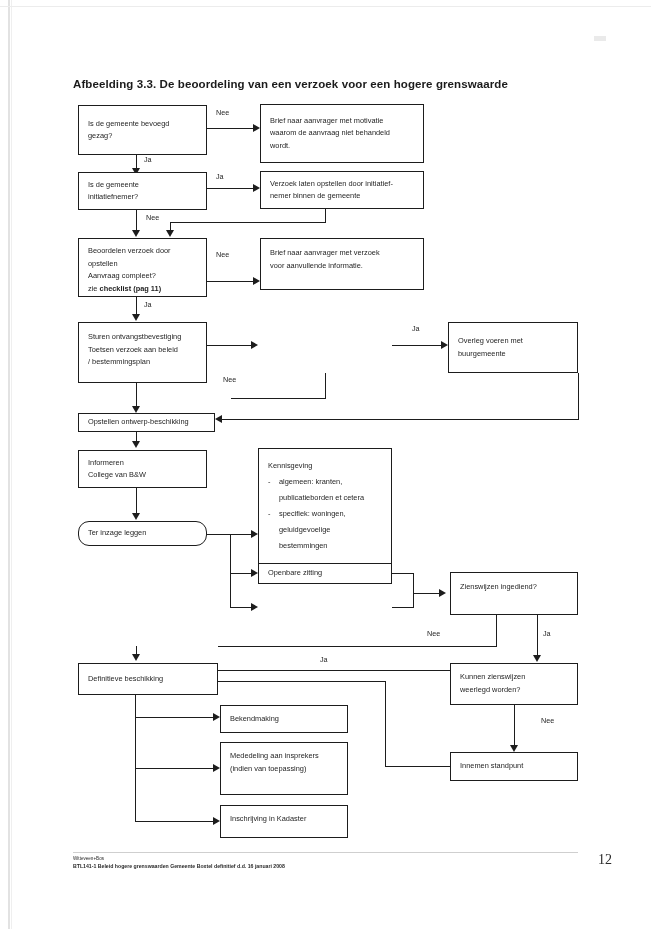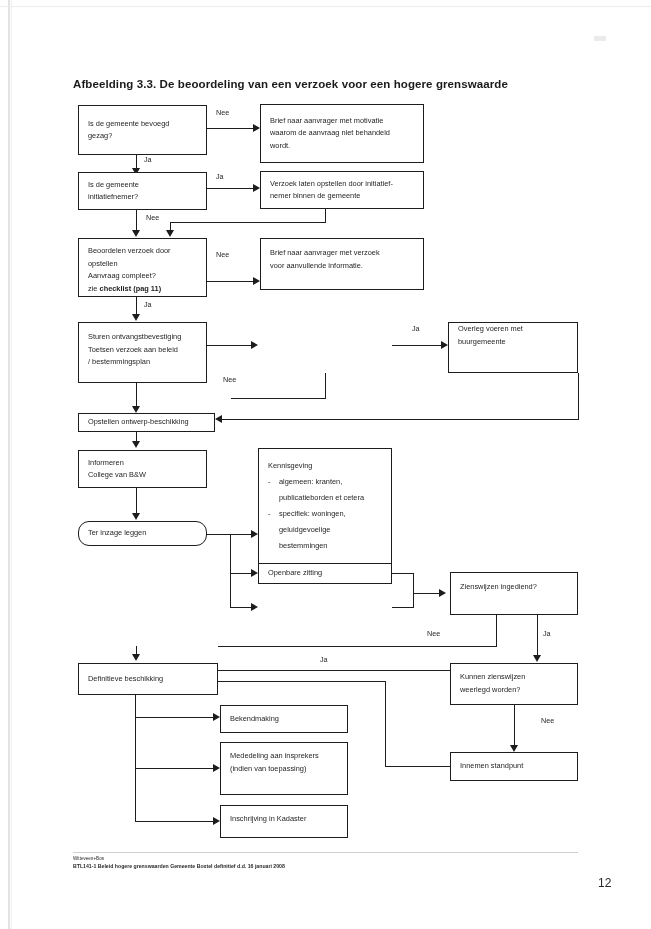--- a/index.html
+++ b/index.html
@@ -51,21 +51,21 @@
   .arw.down{border-left:4.2px solid transparent;border-right:4.2px solid transparent;border-top:7px solid #1d1d1d;}
   .arw.right{border-top:4.2px solid transparent;border-bottom:4.2px solid transparent;border-left:7px solid #1d1d1d;}
   .arw.left{border-top:4.2px solid transparent;border-bottom:4.2px solid transparent;border-right:7px solid #1d1d1d;}
 
   .lbl{position:absolute;font-size:7.2px;color:#1e1e1e;white-space:nowrap;}
 
   
   .foot-rule{position:absolute;left:73px;top:852px;width:505px;height:1px;background:#cfcfcf;}
   #foot1{position:absolute;left:73px;top:856px;font-size:4.6px;color:#2a2a2a;white-space:nowrap;}
   #foot2{position:absolute;left:73px;top:863px;font-size:5.2px;color:#2a2a2a;white-space:nowrap;font-weight:bold;}
-  #pageno{position:absolute;left:598px;top:876px;font-size:12px;color:#2a2a2a;}
+  #pageno{position:absolute;left:598px;top:852px;font-size:14px;color:#2a2a2a;font-family:Liberation Serif, serif;}
 </style>
 </head>
 <body>
 
 <div id="page">
 
   <div class="scan-edge-left"></div>
   <div class="scan-edge-left2"></div>
   <div class="scan-edge-top"></div>
   <div class="scan-speck" style="left:594px;top:36px;width:12px;height:5px;opacity:.55;"></div>
@@ -134,21 +134,21 @@
   <div class="arw down" style="left:132px;top:314px;"></div>
   <div class="lbl" style="left:144px;top:300px;">Ja</div>
 
   <div class="box" style="left:78px;top:322px;width:129px;height:61px;padding-top:8px;">
     <span class="ln">Sturen ontvangstbevestiging</span>
     <span class="ln">Toetsen verzoek aan beleid</span>
     <span class="ln">/ bestemmingsplan</span>
   </div>
 
 
-  <div class="box thin" style="left:448px;top:322px;width:130px;height:51px;padding-top:0;">
+  <div class="box thin" style="left:448px;top:322px;width:130px;height:51px;padding-top:12px;">
     <span class="ln">Overleg voeren met</span>
     <span class="ln">buurgemeente</span>
   </div>
 
   <div class="h" style="left:207px;top:345px;width:45px;"></div>
   <div class="arw right" style="left:251px;top:341px;"></div>
 
   <div class="h" style="left:392px;top:345px;width:50px;"></div>
   <div class="arw right" style="left:441px;top:341px;"></div>
   <div class="lbl" style="left:412px;top:324px;">Ja</div>

